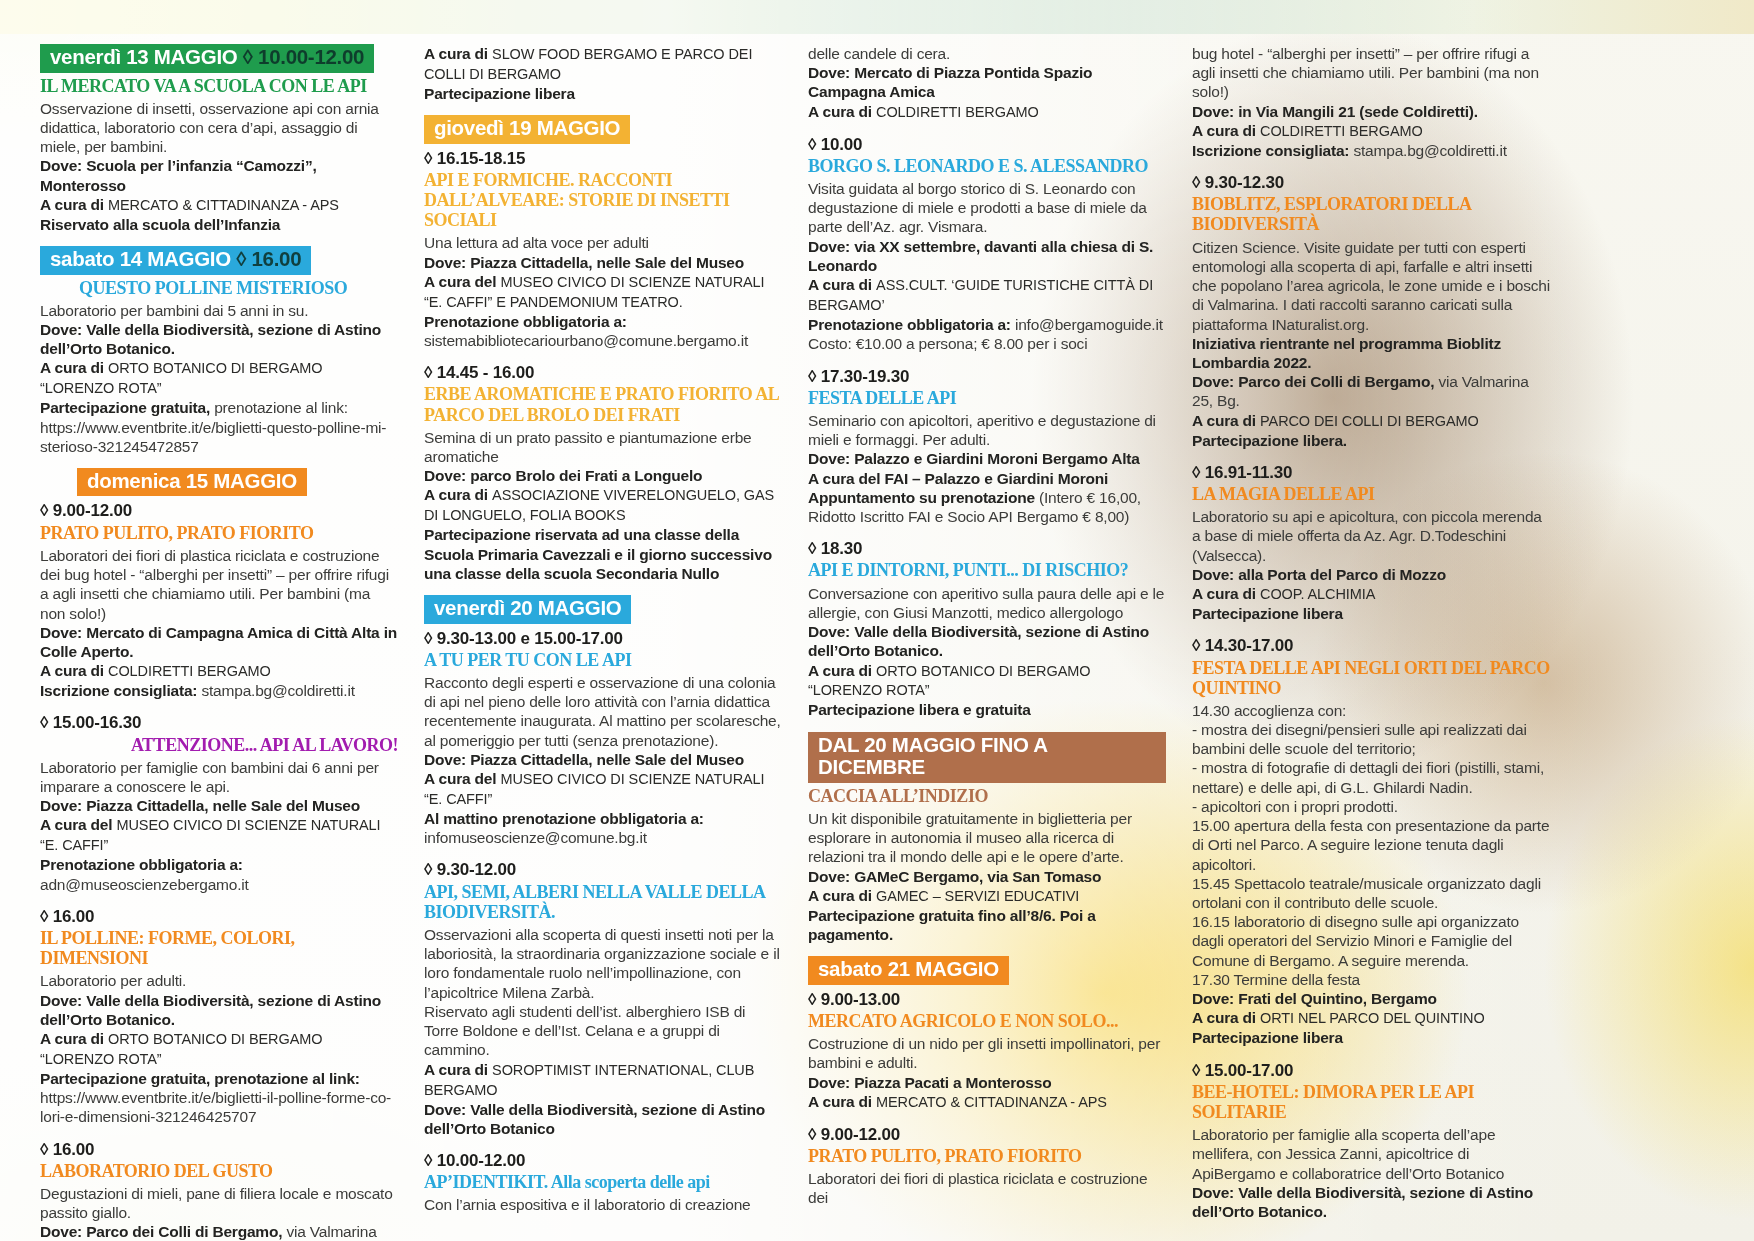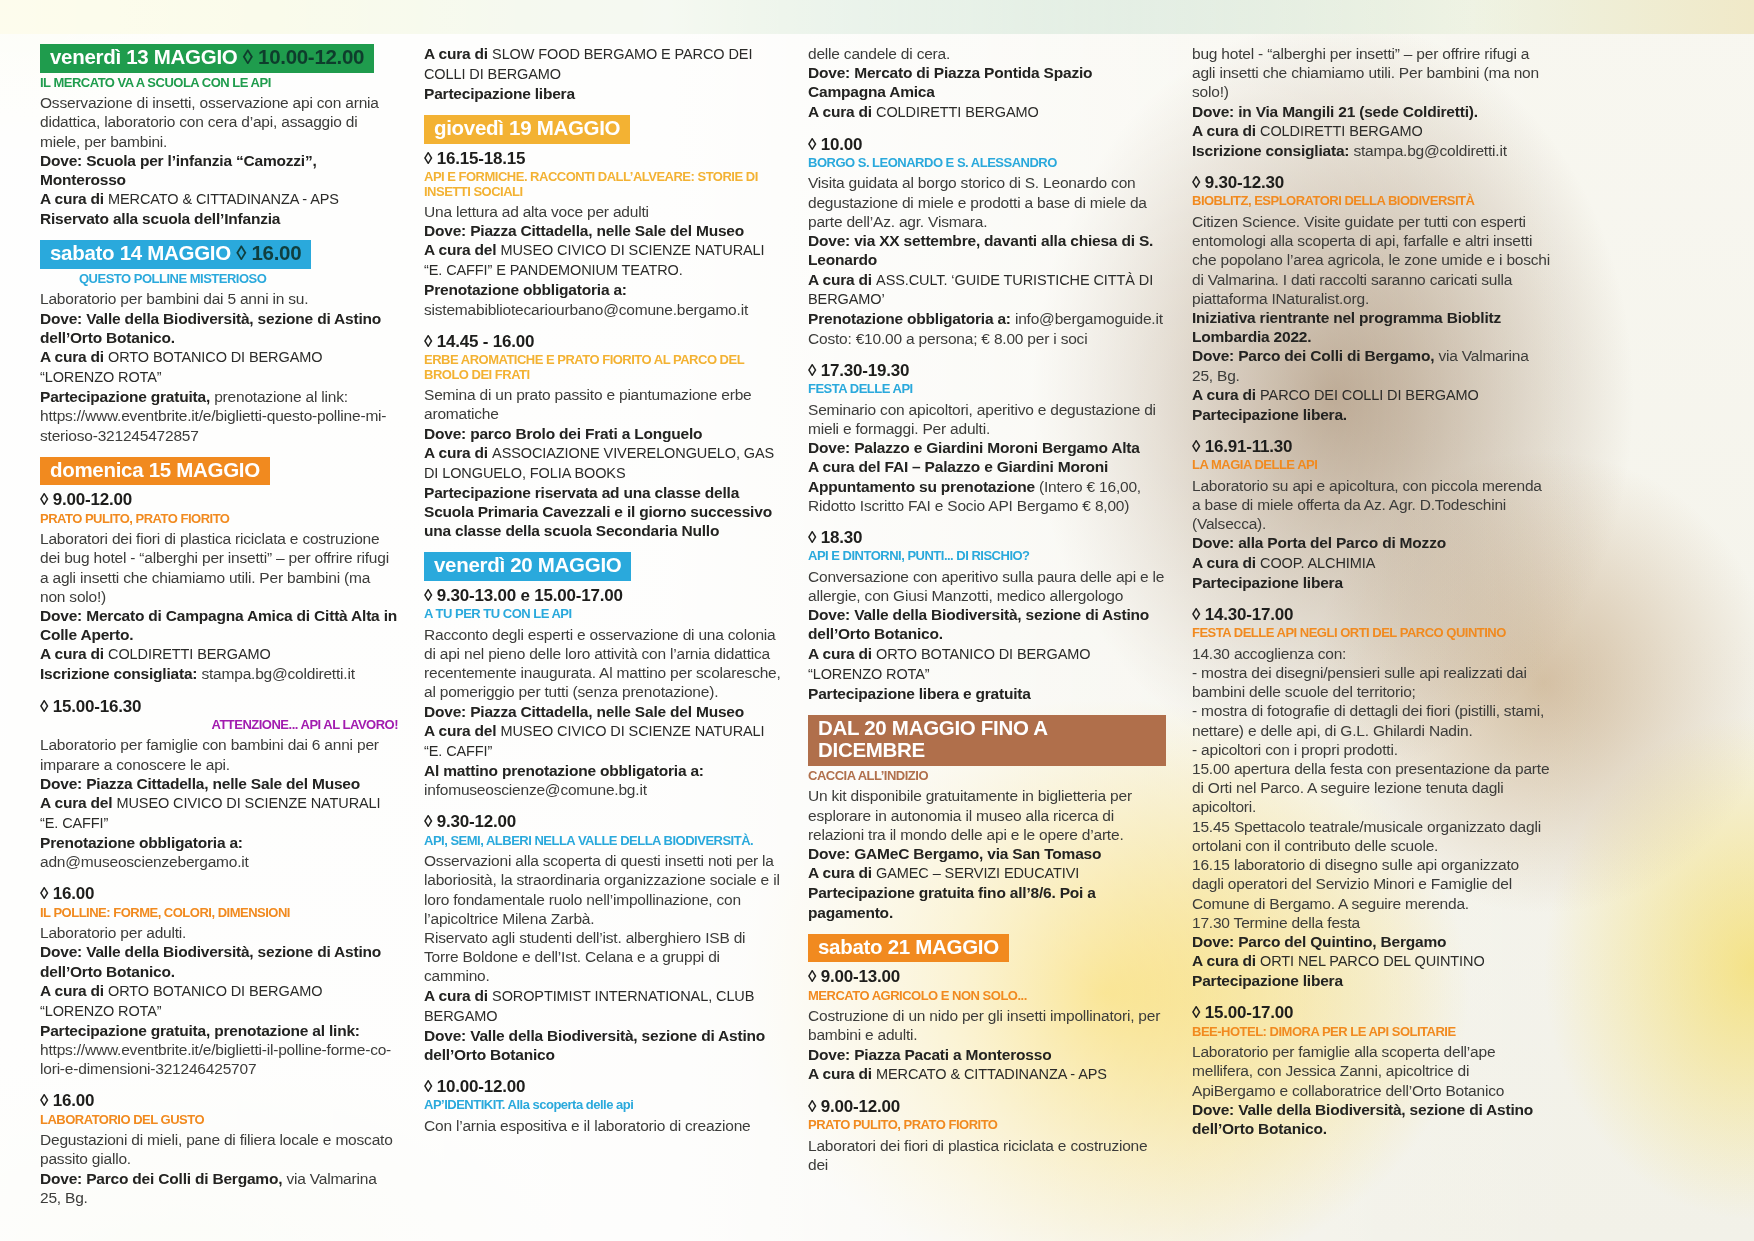--- a/index.html
+++ b/index.html
@@ -38,22 +38,22 @@
     padding:2px 10px 4px 10px; margin-bottom:3px;
     color:#ffffff; font-weight:700; font-size:20.5px; letter-spacing:-0.3px;
     line-height:1.1;
   }
   .pill-time { color:rgba(12,48,40,0.88); font-weight:700; }
   .time {
     font-size:17px; font-weight:700; color:#1e1e1c;
     letter-spacing:-0.2px; line-height:1.25; margin-top:4px;
   }
   .title {
-    font-size:13px; font-weight:700; letter-spacing:-0.5px;
-    line-height:1.12; margin:1px 0 3px 0;
+    font-size:18px; font-weight:700; letter-spacing:-0.5px;
+    line-height:1.12; margin:1px 0 3px 0;font-family:Liberation Serif, serif;
   }
   .line {
     font-size:15.5px; line-height:1.24; color:#3c3c3a; letter-spacing:-0.2px;
   }
   .seg-b { font-weight:700; color:#232321; }
   .seg-c { color:#2b2b29; font-size:14.5px; letter-spacing:-0.1px; }
   .seg-u { color:#3c3c3a; }
 </style>
 </head>
 <body>
@@ -74,21 +74,21 @@
       <div class="block">
         <div class="pill" style="background: rgb(42, 169, 220);"><span class="pill-label">sabato 14 MAGGIO</span><span class="pill-time">&nbsp;◊ 16.00</span></div>
         <h3 class="title" style="color: rgb(42, 169, 220); margin-left: 39px;">QUESTO POLLINE MISTERIOSO</h3>
         <p class="line"><span class="seg-n">Laboratorio per bambini dai 5 anni in su.</span></p>
         <p class="line"><span class="seg-b">Dove: Valle della Biodiversità, sezione di Astino dell’Orto Botanico.</span></p>
         <p class="line"><span class="seg-b">A cura di </span><span class="seg-c">ORTO BOTANICO DI BERGAMO “LORENZO ROTA”</span></p>
         <p class="line"><span class="seg-b">Partecipazione gratuita, </span><span class="seg-n">prenotazione al link:</span></p>
         <p class="line"><span class="seg-u">https://www.eventbrite.it/e/biglietti-questo-polline-mi-sterioso-321245472857</span></p>
       </div>
       <div class="block">
-        <div class="pill" style="background: rgb(241, 138, 31);"><span class="pill-label">domenica 15 MAGGIO</span></div>
+        <div class="pill" style="background: rgb(241, 138, 31); margin-left: 37px;"><span class="pill-label">domenica 15 MAGGIO</span></div>
         <p class="time">◊ 9.00-12.00</p>
         <h3 class="title" style="color: rgb(241, 138, 31);">PRATO PULITO, PRATO FIORITO</h3>
         <p class="line"><span class="seg-n">Laboratori dei fiori di plastica riciclata e costruzione dei bug hotel - “alberghi per insetti” – per offrire rifugi a agli insetti che chiamiamo utili. Per bambini (ma non solo!)</span></p>
         <p class="line"><span class="seg-b">Dove: Mercato di Campagna Amica di Città Alta in Colle Aperto.</span></p>
         <p class="line"><span class="seg-b">A cura di </span><span class="seg-c">COLDIRETTI BERGAMO</span></p>
         <p class="line"><span class="seg-b">Iscrizione consigliata: </span><span class="seg-u">stampa.bg@coldiretti.it</span></p>
       </div>
       <div class="block">
         <p class="time">◊ 15.00-16.30</p>
         <h3 class="title" style="color: #a21caf; text-align: right;">ATTENZIONE... API AL LAVORO!</h3>
@@ -242,21 +242,21 @@
         <p class="time">◊ 14.30-17.00</p>
         <h3 class="title" style="color: rgb(241, 138, 31);">FESTA DELLE API NEGLI ORTI DEL PARCO QUINTINO</h3>
         <p class="line"><span class="seg-n">14.30 accoglienza con:</span></p>
         <p class="line"><span class="seg-n">- mostra dei disegni/pensieri sulle api realizzati dai bambini delle scuole del territorio;</span></p>
         <p class="line"><span class="seg-n">- mostra di fotografie di dettagli dei fiori (pistilli, stami, nettare) e delle api, di G.L. Ghilardi Nadin.</span></p>
         <p class="line"><span class="seg-n">- apicoltori con i propri prodotti.</span></p>
         <p class="line"><span class="seg-n">15.00 apertura della festa con presentazione da parte di Orti nel Parco. A seguire lezione tenuta dagli apicoltori.</span></p>
         <p class="line"><span class="seg-n">15.45 Spettacolo teatrale/musicale organizzato dagli ortolani con il contributo delle scuole.</span></p>
         <p class="line"><span class="seg-n">16.15 laboratorio di disegno sulle api organizzato dagli operatori del Servizio Minori e Famiglie del Comune di Bergamo. A seguire merenda.</span></p>
         <p class="line"><span class="seg-n">17.30 Termine della festa</span></p>
-        <p class="line"><span class="seg-b">Dove: Parco del Quintino, Bergamo</span></p>
+        <p class="line"><span class="seg-b">Dove: Frati del Quintino, Bergamo</span></p>
         <p class="line"><span class="seg-b">A cura di </span><span class="seg-c">ORTI NEL PARCO DEL QUINTINO</span></p>
         <p class="line"><span class="seg-b">Partecipazione libera</span></p>
       </div>
       <div class="block">
         <p class="time">◊ 15.00-17.00</p>
         <h3 class="title" style="color: rgb(241, 138, 31);">BEE-HOTEL: DIMORA PER LE API SOLITARIE</h3>
         <p class="line"><span class="seg-n">Laboratorio per famiglie alla scoperta dell’ape mellifera, con Jessica Zanni, apicoltrice di ApiBergamo e collaboratrice dell’Orto Botanico</span></p>
         <p class="line"><span class="seg-b">Dove: Valle della Biodiversità, sezione di Astino dell’Orto Botanico.</span></p>
       </div>
     </div>

